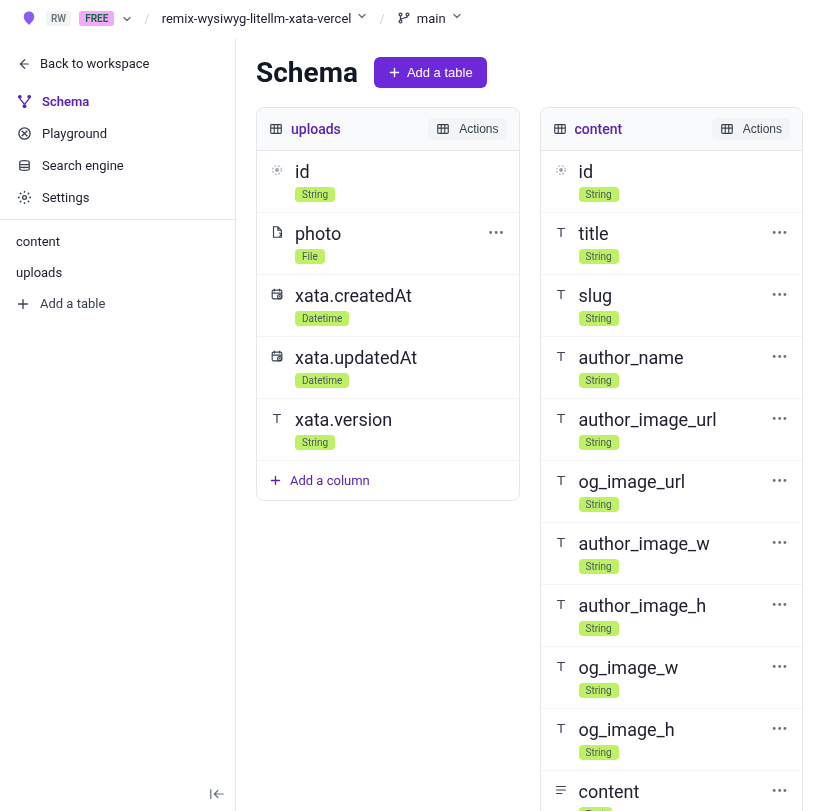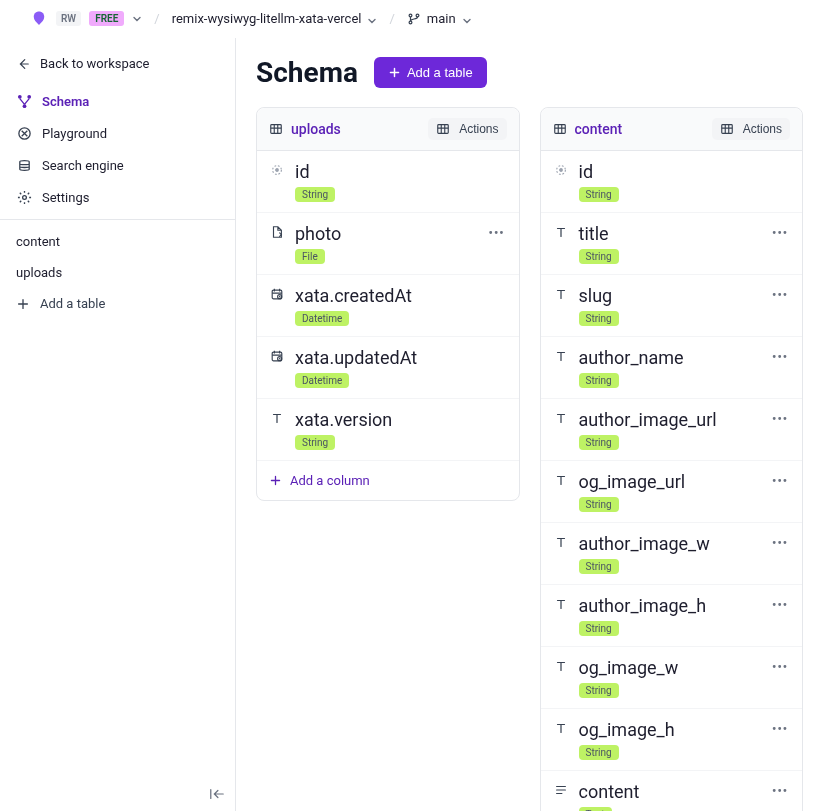--- a/index.html
+++ b/index.html
@@ -9,21 +9,21 @@
   color: #1e1e2e;
   background: #fff;
   width: 823px;
   height: 811px;
   overflow: hidden;
 }
 .topbar {
   height: 38px;
   display: flex;
   align-items: center;
-  padding: 0 30px;
+  padding: 0 20px;
   gap: 8px;
   border-bottom: 1px solid transparent;
 }
 .logo {
   color: #8b5cf6;
   display: flex;
   align-items: center;
 }
 .ws-badge {
   font-size: 10px;
@@ -47,21 +47,21 @@
   display:inline-flex;
   align-items:center;
 }
 .slash {
   color: #d1d5db;
   font-size: 13px;
   padding: 0 4px;
 }
 .crumb {
   display: flex;
-  align-items: flex-end;
+  align-items: flex-start;
   gap: 6px;
   font-size: 13px;
   color: #1e1e2e;
   cursor: pointer;
 }
 .branch-icon { color: #374151; display:flex;align-items:center;}
 .shell {
   display: flex;
   height: calc(811px - 38px);
 }

